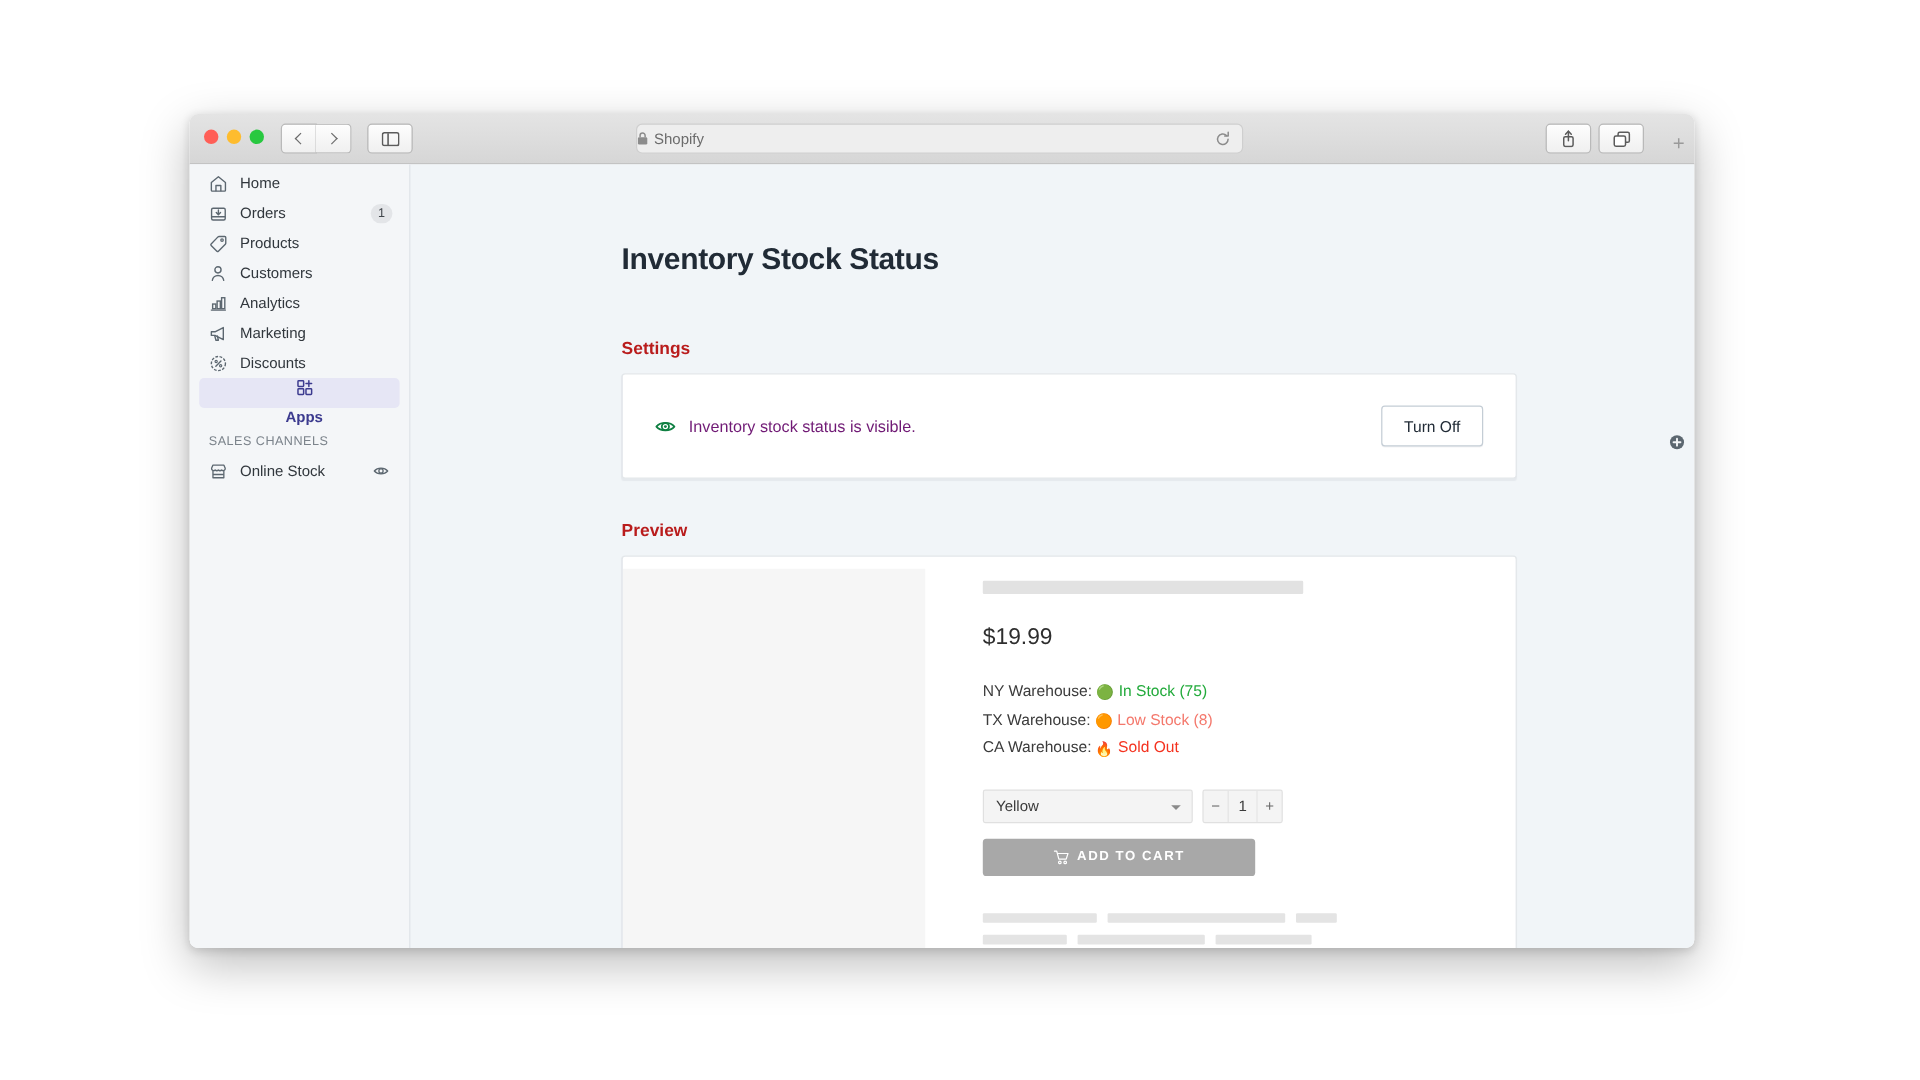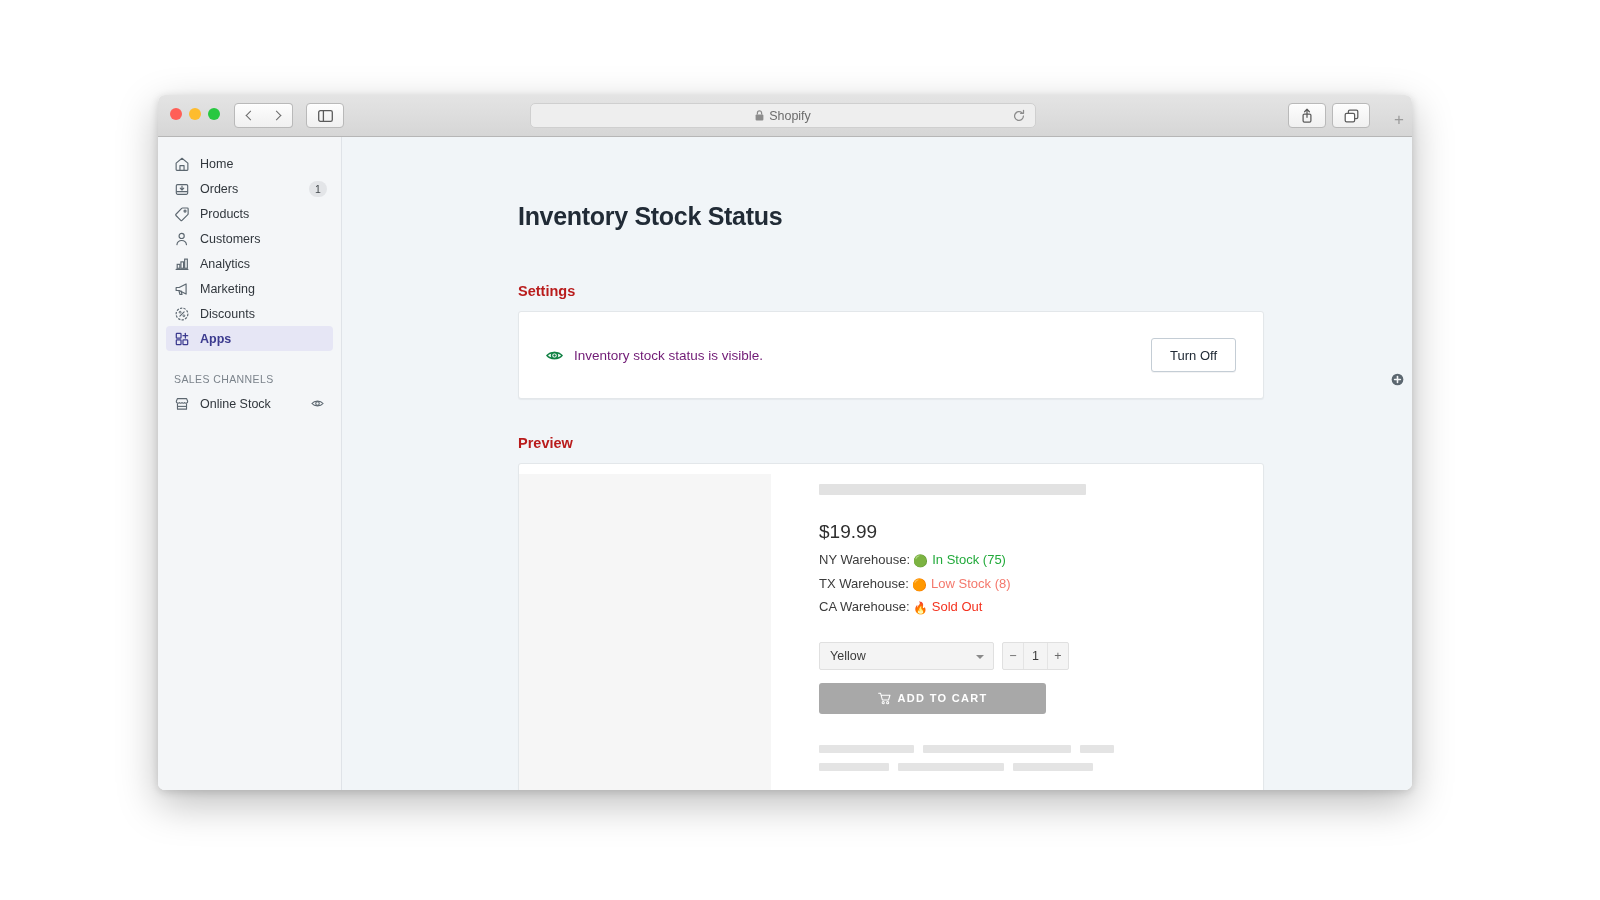--- a/index.html
+++ b/index.html
@@ -54,51 +54,51 @@
   .chev { width:7px; height:7px; border-top:1.6px solid #6a6a6a; border-right:1.6px solid #6a6a6a; }
   #nav-back .chev { transform: rotate(-135deg); margin-left:3px; }
   #nav-fwd .chev  { transform: rotate(45deg); margin-right:3px; }
 
   #addressbar {
     position: absolute; left: 372px; top: 8px;
     width: 506px; height: 25px;
     background: #eeeeee;
     border: 1px solid #cfcfcf;
     border-radius: 5px;
-    display: flex; align-items: center; justify-content: center;
+    display: flex; align-items: center; 
     gap: 5px;
   }
   #addr-text { font-size: 12.5px; color: #6c6c6c; }
   #reload-btn { position:absolute; right:9px; top:5px; width:14px; height:14px; }
 
   #new-tab-plus {
     position: absolute; right: 4px; top: 17px;
     width: 18px; height: 18px; color: #9a9a9a; font-size: 17px;
     line-height: 16px; text-align: center;
   }
 
   
   #viewport { position: relative; height: 653px; display: flex; background: #f1f5f8; }
 
   
   #sidebar {
     width: 184px; flex: 0 0 184px;
     background: #f4f6f8;
     border-right: 1px solid #dfe3e8;
-    padding-top: 14px;
+    padding-top: 3px;
   }
   .nav-item {
     position: relative;
     height: 25px; margin: 0 8px;
     display: flex; align-items: center; gap: 10px;
     padding-left: 8px;
     border-radius: 4px;
     font-size: 12.5px; color: #31373d;
   }
-  .nav-item.active { background: #e6e6f5; }
+  .nav-item.active { background: #e6e6f5; flex-direction: column; }
   .nav-item.active .nav-label { color: #3c3b8f; font-weight: bold; }
   .nav-icon { width: 16px; height: 16px; flex: 0 0 16px; display:block; }
   .nav-badge {
     position: absolute; right: 6px;
     min-width: 18px; height: 16px; padding: 0 5px;
     background: #e3e5e8; border-radius: 8px;
     font-size: 10.5px; color: #42474c;
     display: flex; align-items: center; justify-content: center;
   }
   #sales-channels-header {
@@ -151,21 +151,21 @@
     width: 252px; height: 320px; flex: 0 0 252px;
     background: #f6f6f6;
     margin: 10px 0 0 0;
   }
   #product-info { flex: 1; padding: 20px 12px 0 48px; }
 
   .skel { background: #e2e2e2; border-radius: 1px; }
   #product-title-skel { width: 267px; height: 11px; }
   #product-price { margin-top: 26px; font-size: 19px; color: #2e2e2e; }
 
-  #stock-list { margin-top: 6px; }
+  #stock-list { margin-top: 22px; }
   .stock-line { font-size: 13px; color: #3b3b3b; line-height: 21.5px; white-space: nowrap; }
   .stock-dot { font-size: 12px; vertical-align: -1px; }
   .stock-state { font-weight: normal; }
 
   #purchase-row { margin-top: 22px; display: flex; align-items: center; gap: 8px; }
   #variant-select {
     position: relative;
     width: 175px; height: 28px;
     background: #f4f4f4; border: 1px solid #e0e0e0; border-radius: 2px;
     display: flex; align-items: center; padding: 0 10px;

